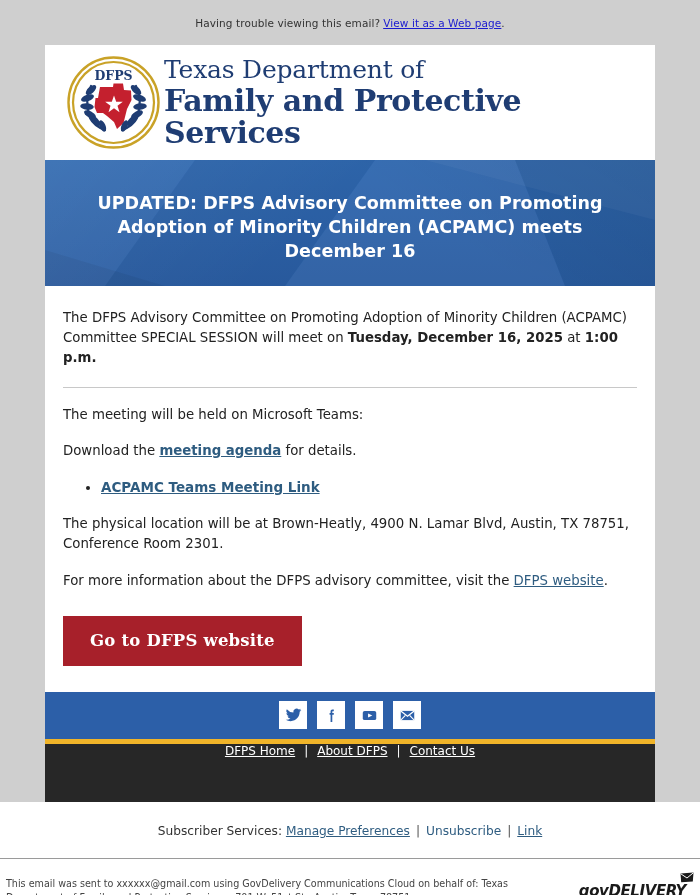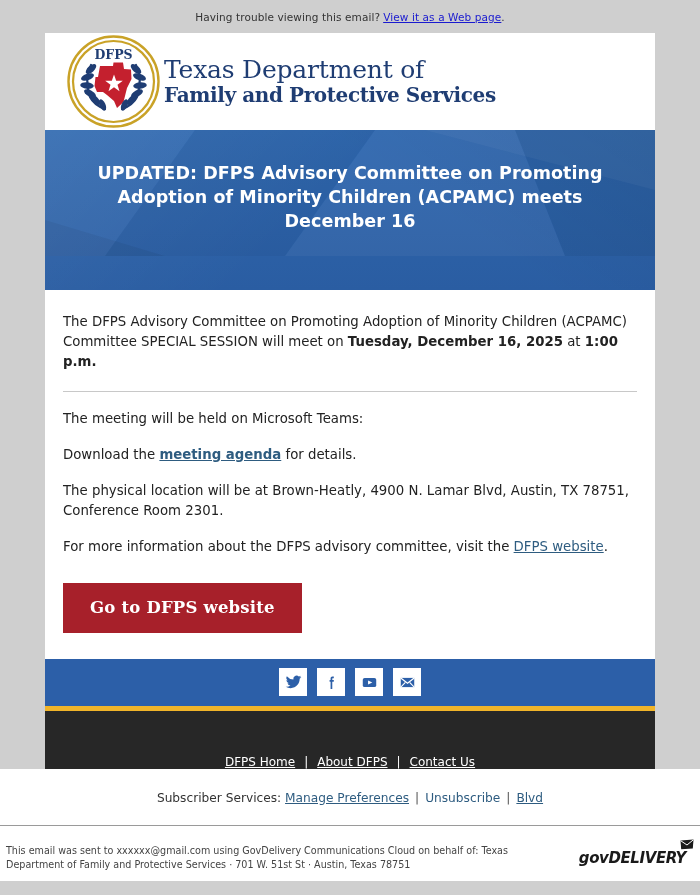--- a/index.html
+++ b/index.html
@@ -9,21 +9,21 @@
   body {
     width: 700px;
     height: 895px;
     background: #cfcfcf;
     font-family: "DejaVu Sans", sans-serif;
     overflow: hidden;
   }
 
   
   .preheader {
-    height: 33px;
+    height: 45px;
     display: flex;
     align-items: center;
     justify-content: center;
     font-size: 10.5px;
     color: #333;
     letter-spacing: .1px;
   }
   .preheader a {
     color: #1a1ad0;
     text-decoration: underline;
@@ -32,21 +32,21 @@
 
   
   .card {
     width: 610px;
     margin: 0 auto;
     background: #ffffff;
   }
 
   
   .logo-header {
-    height: 97px;
+    height: 115px;
     display: flex;
     align-items: center;
     padding-left: 22px;
     box-sizing: border-box;
   }
   .seal {
     width: 93px;
     height: 93px;
     position: relative;
     flex: 0 0 auto;
@@ -57,35 +57,35 @@
     font-family: "DejaVu Serif", serif;
     color: #1f3d73;
     line-height: 1.04;
   }
   .wordmark .line1 {
     font-size: 25px;
     font-weight: 400;
     letter-spacing: -0.2px;
   }
   .wordmark .line2 {
-    font-size: 20px;
+    font-size: 30px;
     font-weight: 700;
     letter-spacing: -0.4px;
     margin-top: 2px;
   }
 
   
   .banner {
     position: relative;
     background: #2c63ab;
     background-image:
       linear-gradient(135deg, rgba(255,255,255,.055) 0%, rgba(255,255,255,0) 45%),
       linear-gradient(215deg, rgba(0,0,0,.07) 0%, rgba(0,0,0,0) 40%),
       linear-gradient(to bottom, #2f68b0 0%, #2a5da2 100%);
-    height: 160px;
+    height: 126px;
     overflow: hidden;
   }
   .banner .facets {
     position: absolute;
     inset: 0;
     pointer-events: none;
   }
   .banner-text {
     position: relative;
     z-index: 2;
@@ -174,21 +174,21 @@
   .gold-bar {
     height: 5px;
     background: #f0b429;
   }
 
   
   .dark-footer {
     background: #272727;
     height: 58px;
     display: flex;
-    align-items: flex-end;
+    align-items: flex-start;
     justify-content: center;
     font-size: 12px;
     color: #ffffff;
   }
   .dark-footer a {
     color: #ffffff;
     text-decoration: underline;
   }
   .dark-footer .sep {
     padding: 0 9px;
@@ -317,20 +317,23 @@
   <div class="body">
 
     <p><span>The DFPS Advisory Committee on Promoting Adoption of Minority Children (ACPAMC) Committee SPECIAL SESSION will meet on </span><b>Tuesday, December 16, 2025</b><span> at </span><b>1:00 p.m.</b></p>
 
     <hr class="rule">
 
     <p>The meeting will be held on Microsoft Teams:</p>
 
     <p><span>Download the </span><a class="strong" href="#">meeting agenda</a><span> for details.</span></p>
 
+    <ul class="links">
+      <li><a href="#">ACPAMC Teams Meeting Link</a></li>
+    </ul>
 
     <p>The physical location will be at Brown-Heatly, 4900 N. Lamar Blvd, Austin, TX 78751, Conference Room 2301.</p>
 
     <p><span>For more information about the DFPS advisory committee, visit the </span><a href="#">DFPS website</a><span>.</span></p>
   </div>
 
   <div class="cta-wrap">
     <a class="cta" href="#">Go to DFPS website</a>
   </div>
 
@@ -367,21 +370,21 @@
     <a href="#">DFPS Home</a>
     <span class="sep">|</span>
     <a href="#">About DFPS</a>
     <span class="sep">|</span>
     <a href="#">Contact Us</a>
   </div>
 </div>
 
 <div class="subscriber">
   <span>Subscriber Services:</span>
-  <a href="#">Manage Preferences</a><span class="sep">|</span><a class="plain" href="#">Unsubscribe</a><span class="sep">|</span><a href="#">Blvd</a>
+  <a href="#">Manage Preferences</a><span class="sep">|</span><a class="plain" href="#">Unsubscribe</a><span class="sep">|</span><a href="#">Link</a>
 </div>
 
 <div class="divider"></div>
 
 <div class="legal">
   <div class="legal-text">This email was sent to xxxxxx@gmail.com using GovDelivery Communications Cloud on behalf of: Texas Department of Family and Protective Services · 701 W. 51st St · Austin, Texas 78751</div>
   <div class="govdelivery">
     <span class="gd-word"><span>gov</span><span class="up">delivery</span></span>
     <svg class="gd-env" width="14" height="11" viewBox="0 0 14 11">
       <path d="M0.5 1.5 L13.5 0.5 L12.8 9.5 L1.2 10.3 Z" fill="#1a1a1a"></path>

